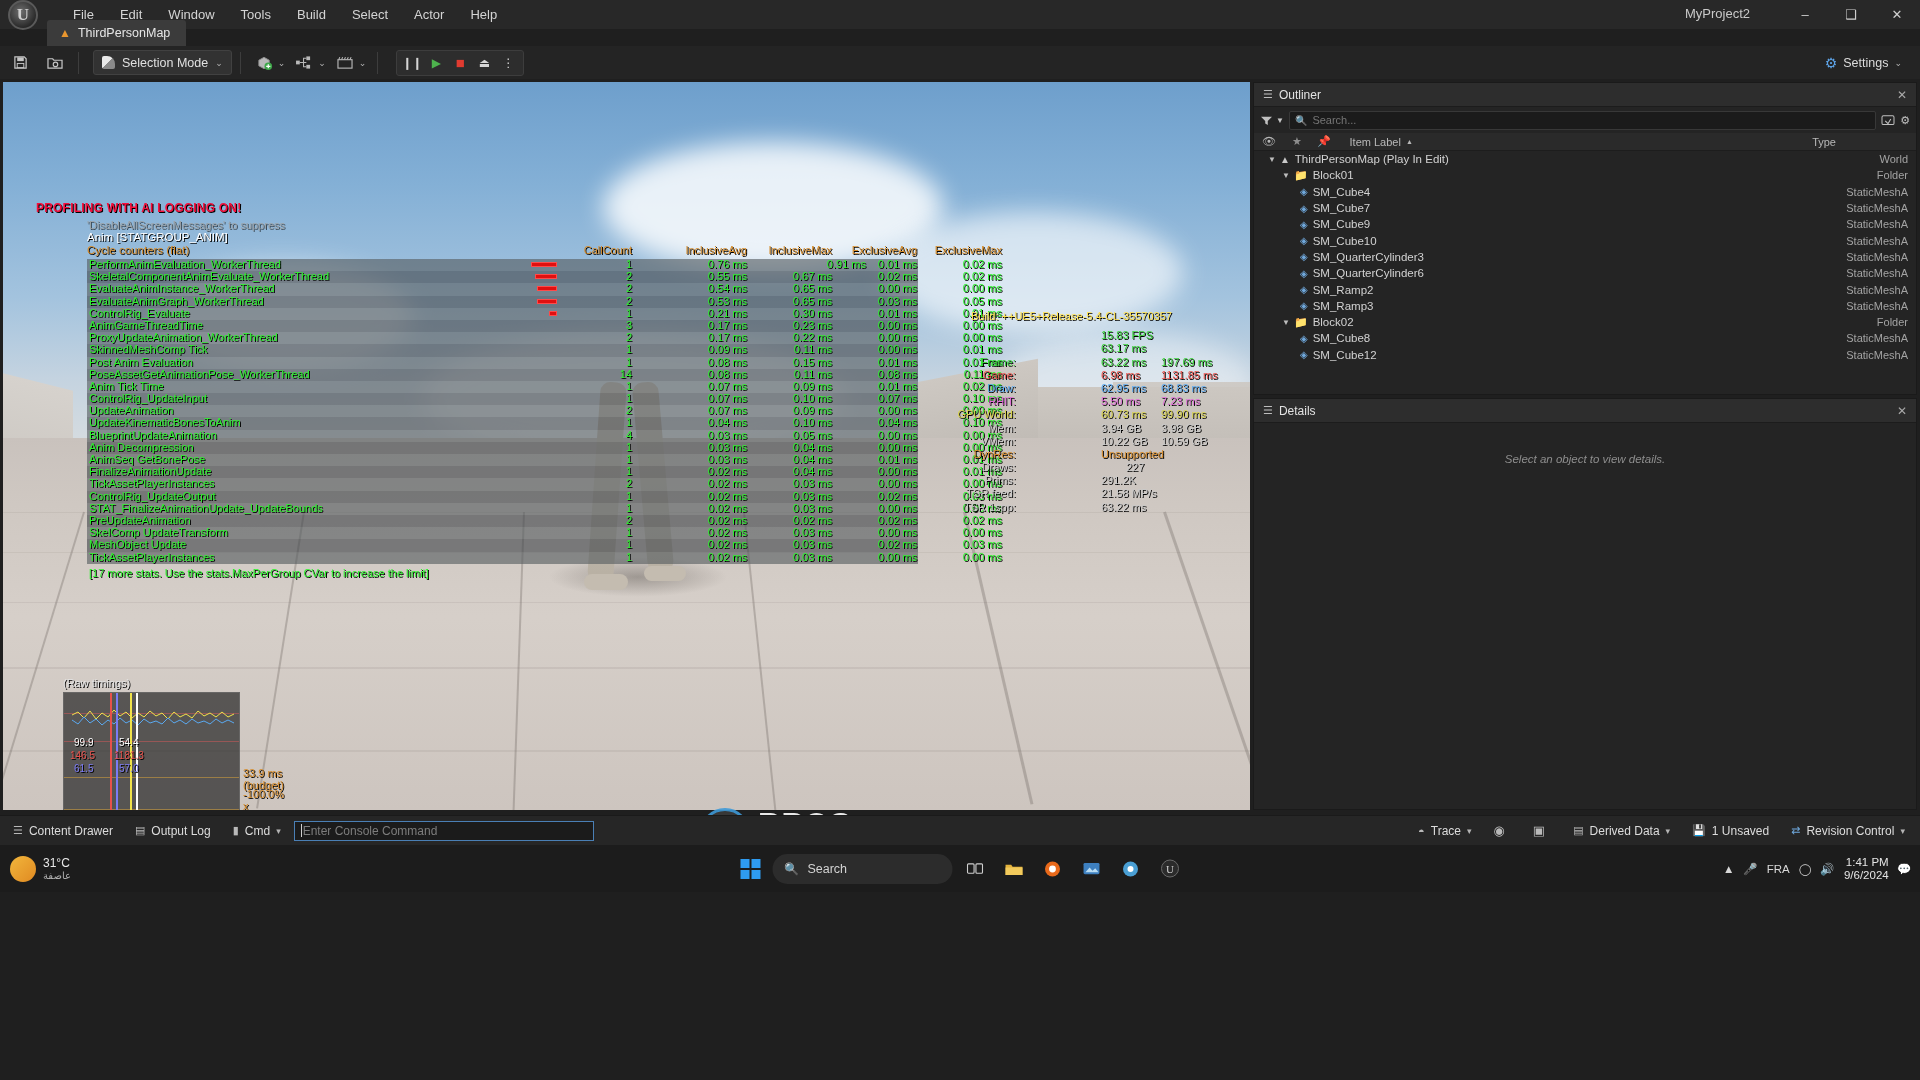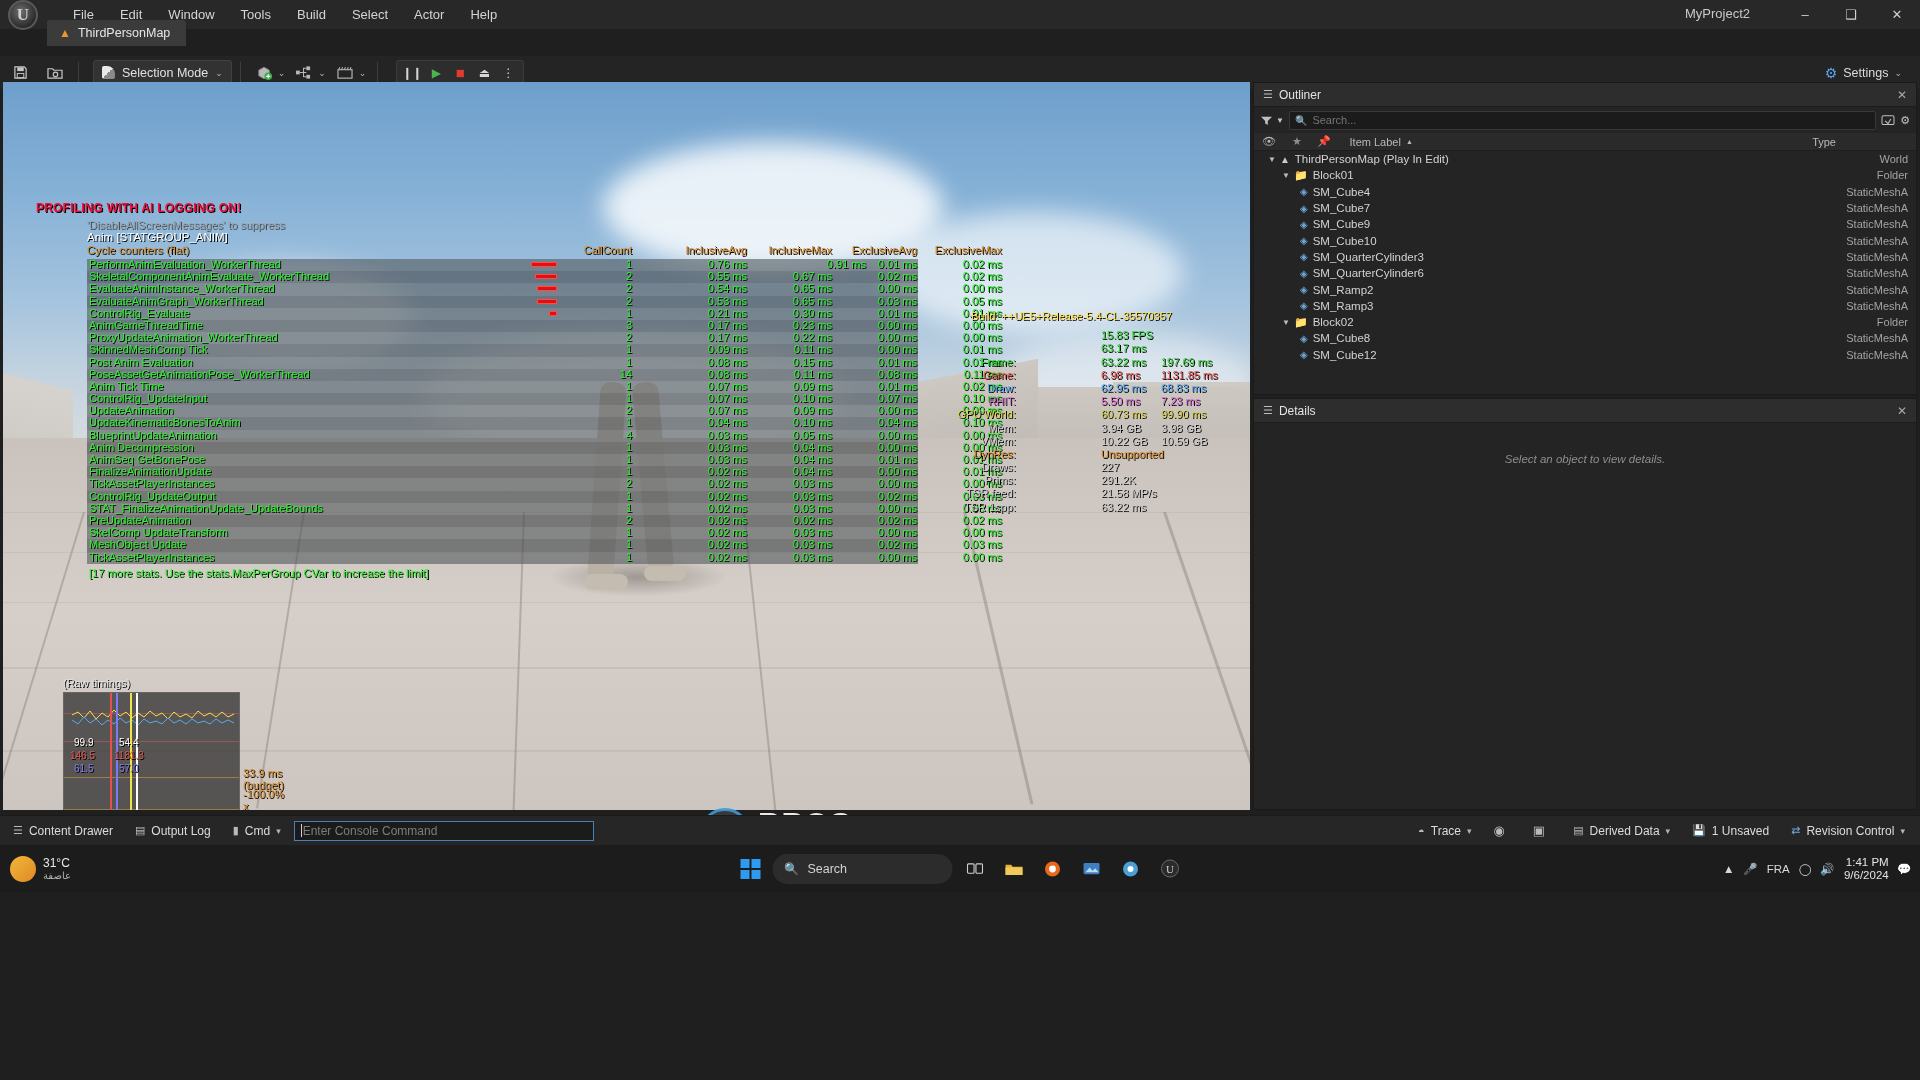--- a/index.html
+++ b/index.html
@@ -22,21 +22,21 @@
      color:#cfcfcf; font-size:13px; }
 
   
   .tabrow { position:absolute; left:0; top:20px; width:1920px; height:26px; }
   .tab { position:absolute; left:47px; top:0; height:26px; background:#3b3b3b;
     display:flex; align-items:center; padding:0 16px 0 12px; border-radius:3px 3px 0 0; }
   .tab .tabicon { color:#e8962f; font-size:12px; margin-right:7px; }
   .tab .tablabel { color:#e6e6e6; font-size:12.5px; }
 
   
-  .toolbar { position:absolute; left:0; top:56px; width:1920px; height:33px;
+  .toolbar { position:absolute; left:0; top:46px; width:1920px; height:33px;
     background:#242424; display:flex; align-items:center; }
   .tb-ico { width:30px; height:26px; display:flex; align-items:center; justify-content:center;
     color:#c6c6c6; font-size:15px; margin-left:5px; border-radius:3px; }
   .tb-sep { width:1px; height:22px; background:#3d3d3d; margin:0 8px; }
   .mode-btn { display:flex; align-items:center; height:25px; background:#323232;
     border:1px solid #414141; border-radius:3px; padding:0 8px; margin-left:6px; }
   .mode-btn .sel-ico { width:13px; height:13px; margin-right:7px;
     background:linear-gradient(135deg,#e9e9e9 0 50%, #8a8a8a 50% 100%); border-radius:2px 8px 2px 2px; }
   .mode-btn .mode-lbl { color:#e0e0e0; font-size:12.5px; }
   .mode-btn .cv { color:#b4b4b4; font-size:9px; margin-left:7px; }
@@ -584,21 +584,21 @@
           <span class="plabel" style="color: rgb(201, 201, 201); right: 156px;">VMem:</span>
           <span class="pv1" style="color: rgb(201, 201, 201);">10.22 GB</span>
           <span class="pv2" style="color: rgb(201, 201, 201);">10.59 GB</span>
         </div>
         <div class="prow">
           <span class="plabel" style="color: rgb(213, 139, 42); right: 156px;">DynRes:</span>
           <span class="pv1" style="color: rgb(213, 139, 42);">Unsupported</span>
         </div>
         <div class="prow">
           <span class="plabel" style="color: rgb(201, 201, 201); right: 156px;">Draws:</span>
-          <span class="pv1" style="color: rgb(201, 201, 201);">227</span>
+          <span class="pv1" style="color: rgb(201, 201, 201); margin-left: 25px;">227</span>
         </div>
         <div class="prow">
           <span class="plabel" style="color: rgb(201, 201, 201); right: 156px;">Prims:</span>
           <span class="pv1" style="color: rgb(201, 201, 201);">291.2K</span>
         </div>
         <div class="prow">
           <span class="plabel" style="color: rgb(201, 201, 201); right: 156px;">TSR feed:</span>
           <span class="pv1" style="color: rgb(201, 201, 201);">21.58 MP/s</span>
         </div>
         <div class="prow">

